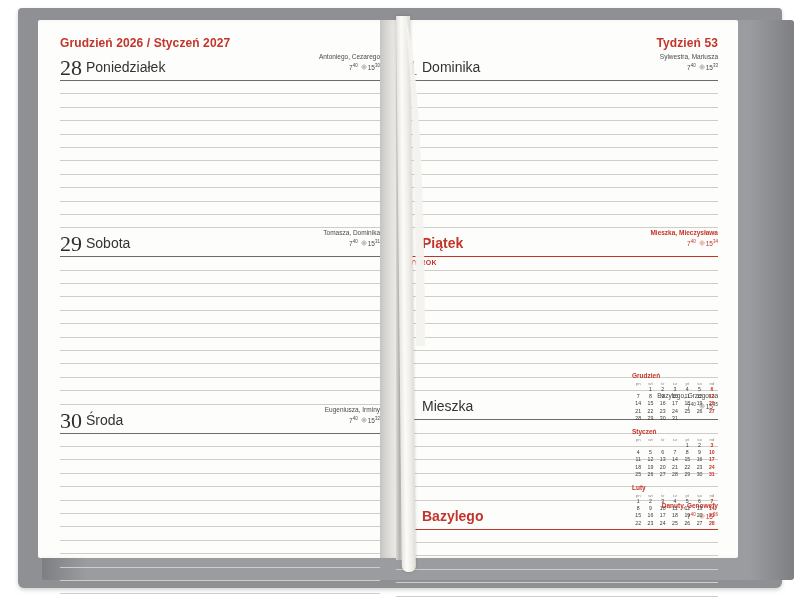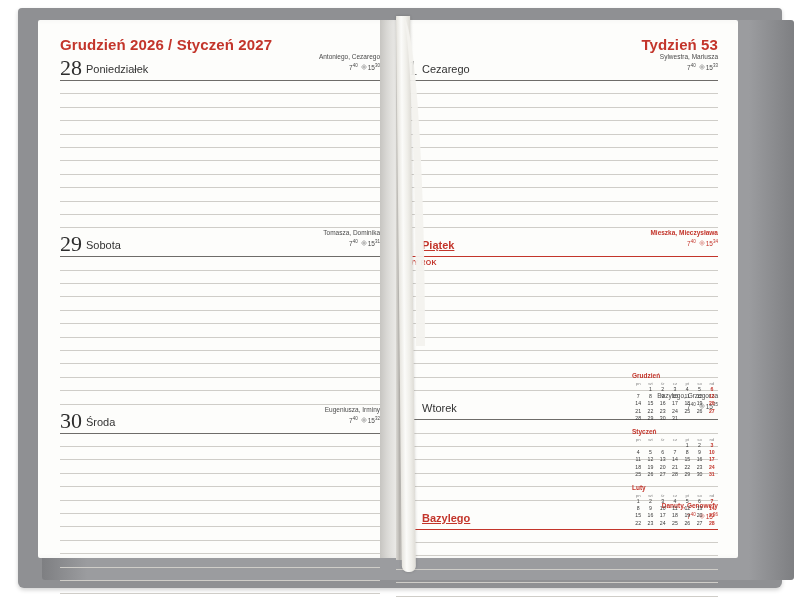--- a/index.html
+++ b/index.html
@@ -95,21 +95,21 @@
   .page-pad {
     position: absolute;
     left: 22px;
     right: 16px;
     top: 16px;
     bottom: 10px;
   }
   .page.right .page-pad { left: 16px; right: 20px; }
 
   .page-head {
-    font-size: 15px;
+    font-size: 12px;
     font-weight: bold;
     color: #c3352b;
     letter-spacing: 0.1px;
     margin-bottom: 4px;
     height: 12px;
   }
   .page-head.right { text-align: right; }
 
   .daycol { position: relative; }
 
@@ -127,24 +127,24 @@
     line-height: 22px;
     color: #2d2d2d;
     font-weight: normal;
     font-family: "Liberation Serif", serif;
   }
   .day-num.red { color: #c3352b; }
   .day-name {
     position: absolute;
     left: 26px;
     bottom: 5px;
-    font-size: 11px;
+    font-size: 14px;
     color: #333333;
   }
-  .day-name.red { color: #c3352b; font-weight: bold; text-decoration: underline; }
+  .day-name.red { color: #c3352b; font-weight: bold; }
 
   .names {
     position: absolute;
     right: 0;
     top: 1px;
     font-size: 6.5px;
     color: #4a4a4a;
     text-align: right;
   }
   .names.red { color: #c3352b; font-weight: bold; }
@@ -352,21 +352,21 @@
     </div>
   </div>
 
   <div class="page right">
     <div class="page-pad">
       <div class="page-head right">Tydzień 53</div>
       <div class="daycol" id="right-days">
           <div class="day-block">  
             <div class="day-header">    
               <span class="day-num">31</span>    
-              <span class="day-name">Cezarego</span>    
+              <span class="day-name">Dominika</span>    
               <span class="names">Sylwestra, Mariusza</span>    
               <span class="suntimes">7<span class="sup">40</span><span class="sun-glyph"><svg width="6" height="6" viewBox="0 0 12 12">
                     <circle cx="6" cy="6" r="2.4" fill="none" stroke="#4a4a4a" stroke-width="1"></circle>
                     <g stroke="#4a4a4a" stroke-width="1">
                       <line x1="6" y1="0.3" x2="6" y2="2"></line>
                       <line x1="6" y1="10" x2="6" y2="11.7"></line>
                       <line x1="0.3" y1="6" x2="2" y2="6"></line>
                       <line x1="10" y1="6" x2="11.7" y2="6"></line>
                       <line x1="2" y1="2" x2="3.1" y2="3.1"></line>
                       <line x1="8.9" y1="8.9" x2="10" y2="10"></line>
@@ -421,21 +421,21 @@
               <div class="ln"></div>
               <div class="ln"></div>
               <div class="ln"></div>
               <div class="ln"></div>
               <div class="ln"></div>  
             </div>
           </div>
           <div class="day-block">  
             <div class="day-header">    
               <span class="day-num">2</span>    
-              <span class="day-name">Wtorek</span>    
+              <span class="day-name">Mieszka</span>    
               <span class="names">Bazylego, Grzegorza</span>    
               <span class="suntimes">7<span class="sup">40</span><span class="sun-glyph"><svg width="6" height="6" viewBox="0 0 12 12">
                     <circle cx="6" cy="6" r="2.4" fill="none" stroke="#4a4a4a" stroke-width="1"></circle>
                     <g stroke="#4a4a4a" stroke-width="1">
                       <line x1="6" y1="0.3" x2="6" y2="2"></line>
                       <line x1="6" y1="10" x2="6" y2="11.7"></line>
                       <line x1="0.3" y1="6" x2="2" y2="6"></line>
                       <line x1="10" y1="6" x2="11.7" y2="6"></line>
                       <line x1="2" y1="2" x2="3.1" y2="3.1"></line>
                       <line x1="8.9" y1="8.9" x2="10" y2="10"></line>

